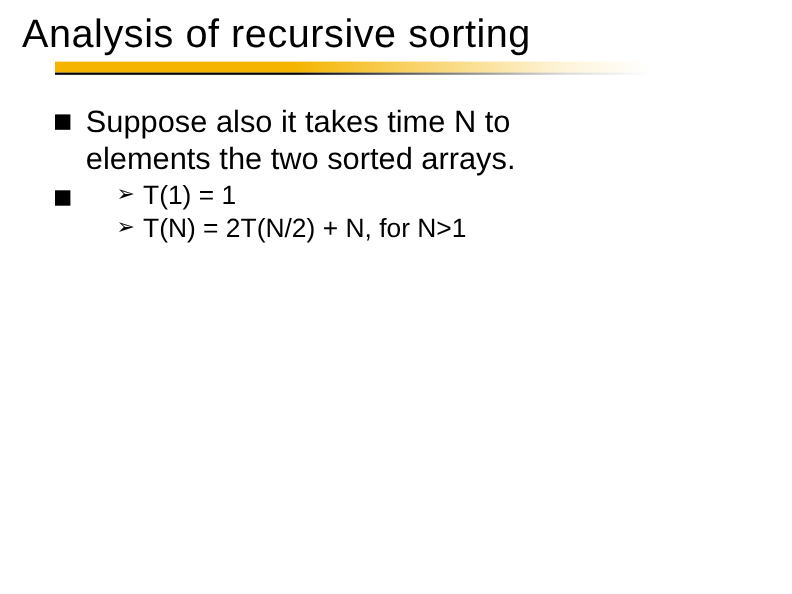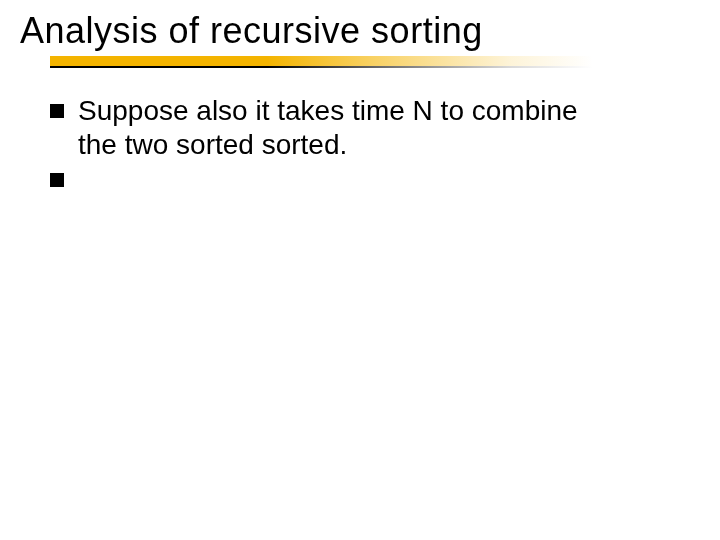--- a/index.html
+++ b/index.html
@@ -105,21 +105,29 @@
 
 <div class="slide">
   <h1 class="title">Analysis of recursive sorting</h1>
   <div class="rule-wrap">
     <div class="rule-grad"></div>
     <div class="rule-line"></div>
   </div>
 
   <ul class="level1">
     <li>
-      <span>Suppose also it takes time N to combine the two sorted sorted.</span>
+      <span>Suppose also it takes time N to elements the two sorted arrays.</span>
     </li>
     <li>
+      <ul class="level2">
+        <li>
+          <span>T(1) = 1</span>
+        </li>
+        <li>
+          <span>T(N) = 2T(N/2) + N, for N&gt;1</span>
+        </li>
+      </ul>
     </li>
   </ul>
 
   <div class="gap"></div>
 
 </div>
 
 </body></html>

